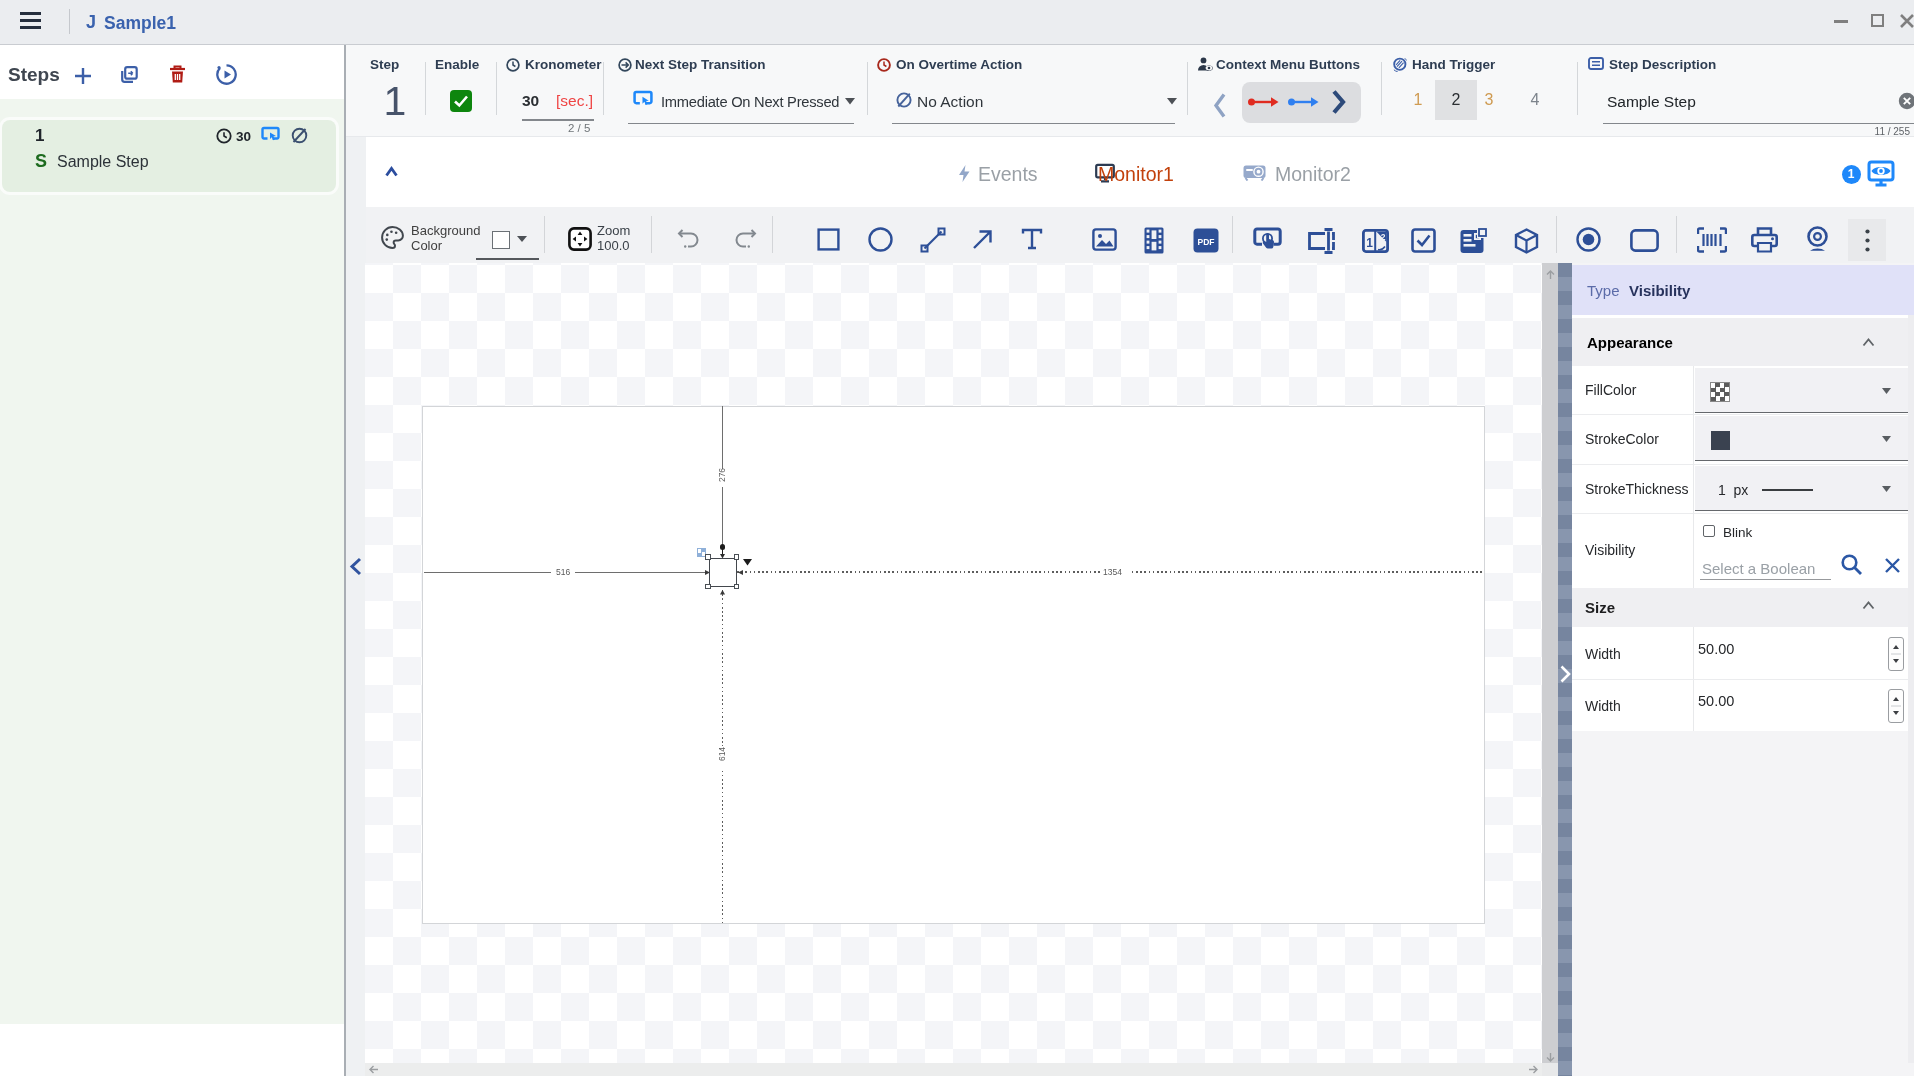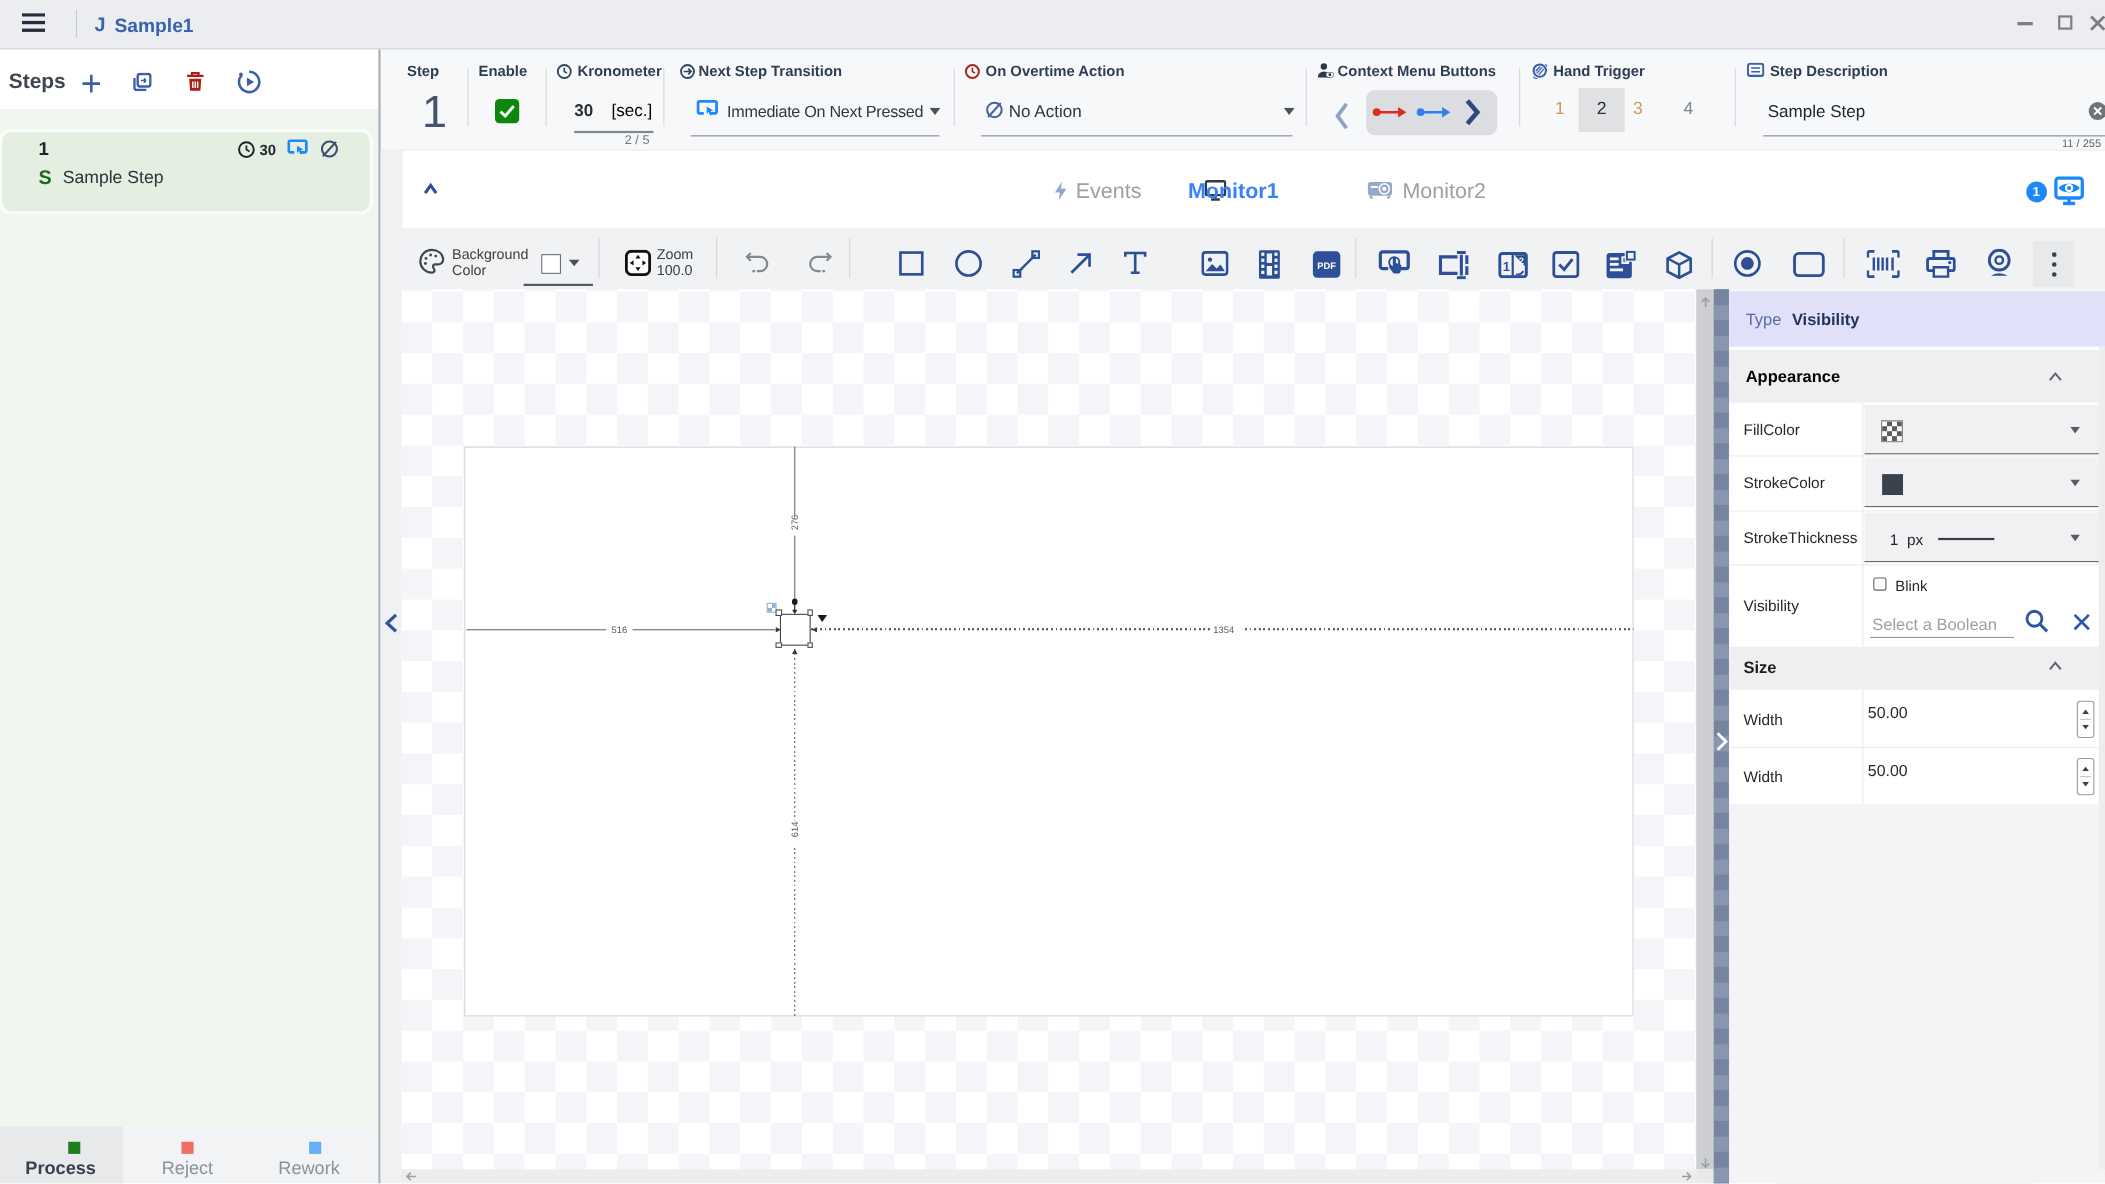--- a/index.html
+++ b/index.html
@@ -74,21 +74,21 @@
           <path d="M5 11.5 L9.3 15.5 L17 6.5" fill="none" stroke="#fff" stroke-width="2.6"></path>
         </svg>
   </div>
   <div class="t1div" style="left:150px"></div>
   <svg class="abs" style="left:160px;top:13px" width="14" height="14" viewBox="0 0 14 14">
     <circle cx="7" cy="7" r="5.9" fill="none" stroke="#33475c" stroke-width="1.7"></circle>
     <path d="M7 3.6 V7 l2.4 1.5" fill="none" stroke="#33475c" stroke-width="1.5"></path>
   </svg>
   <div class="t1label" style="left:179px">Kronometer</div>
   <div class="abs" style="left:176px;top:47px;font-size:15.5px;font-weight:bold;color:#2b2f33">30</div>
-  <div class="abs" style="left:210px;top:47px;font-size:15.5px;color:#000000">[sec.]</div>
+  <div class="abs" style="left:210px;top:47px;font-size:15.5px;color:#ef4444">[sec.]</div>
   <div class="abs" style="left:176px;top:74px;width:72px;height:1.5px;background:#83878c"></div>
   <div class="abs" style="left:222px;top:77px;font-size:11.5px;color:#6f7478">2 / 5</div>
   <div class="t1div" style="left:257px"></div>
   <svg class="abs" style="left:272px;top:13px" width="14" height="14" viewBox="0 0 14 14">
     <circle cx="7" cy="7" r="5.9" fill="none" stroke="#33475c" stroke-width="1.7"></circle>
     <path d="M3.5 7 H10 M7.6 4.4 L10.3 7 L7.6 9.6" fill="none" stroke="#33475c" stroke-width="1.5"></path>
   </svg>
   <div class="t1label" style="left:289px">Next Step Transition</div>
   <svg class="abs" style="left:287px;top:45px" width="20" height="20" viewBox="0 0 19 19">
     <path d="M3 2 H16 a1.5 1.5 0 0 1 1.5 1.5 V11 a1.5 1.5 0 0 1 -1.5 1.5 H11.5 M6.5 12.5 H3 A1.5 1.5 0 0 1 1.5 11 V3.5 A1.5 1.5 0 0 1 3 2" fill="none" stroke="#1e88fa" stroke-width="2.4"></path>
@@ -201,48 +201,39 @@
     <path d="M3 2 H16 a1.5 1.5 0 0 1 1.5 1.5 V11 a1.5 1.5 0 0 1 -1.5 1.5 H11.5 M6.5 12.5 H3 A1.5 1.5 0 0 1 1.5 11 V3.5 A1.5 1.5 0 0 1 3 2" fill="none" stroke="#1e88fa" stroke-width="2.4"></path>
     <path d="M9 6.5 v6.5 l1.8-1.8 1.4 3 1.7-.8 -1.4-3 2.5-.3 Z" fill="#1e88fa"></path>
   </svg>
   <svg class="abs" style="left:288px;top:6px" width="19" height="19" viewBox="0 0 19 19">
     <circle cx="9.5" cy="9.5" r="6.8" fill="none" stroke="#3b5070" stroke-width="1.9"></circle>
     <path d="M3.5 16 L15.5 3" stroke="#3b5070" stroke-width="1.9"></path>
   </svg>
   <div class="abs" style="left:33px;top:31px;font-size:18px;font-weight:bold;color:#1d6b1f">S</div>
   <div class="abs" style="left:55px;top:33px;font-size:16px;color:#2c3238">Sample Step</div>
 </div>
-<div class="abs" id="sidetabs">
-  <div class="abs" style="left:0;top:0;width:112px;height:52px;background:#e8e9eb"></div>
-  <div class="abs" style="left:62px;top:14px;width:11px;height:11px;background:#1e7d1e"></div>
-  <div class="abs" style="left:23px;top:29px;font-size:16.5px;font-weight:bold;color:#39404d">Process</div>
-  <div class="abs" style="left:165px;top:14px;width:11px;height:11px;background:#f26d64"></div>
-  <div class="abs" style="left:147px;top:29px;font-size:16.5px;color:#8b919b">Reject</div>
-  <div class="abs" style="left:281px;top:14px;width:11px;height:11px;background:#66aef7"></div>
-  <div class="abs" style="left:253px;top:29px;font-size:16.5px;color:#8b919b">Rework</div>
-</div>
 <div class="abs" id="sidebar-border"></div>
 <div class="abs" id="gutter">
   <svg class="abs" style="left:3px;top:420px" width="13" height="19" viewBox="0 0 13 19">
     <path d="M11 2 L3 9.5 L11 17" fill="none" stroke="#31549f" stroke-width="3"></path>
   </svg>
 </div>
 <div class="abs" id="tabrow">
   <svg class="abs" style="left:19px;top:29px" width="13" height="12" viewBox="0 0 13 12">
     <path d="M1.5 9.5 L6.5 2.5 L11.5 9.5" fill="none" stroke="#2b4d9e" stroke-width="2.8"></path>
   </svg>
   <svg class="abs" style="left:591px;top:27px" width="15" height="19" viewBox="0 0 15 19">
     <path d="M8.5 1 L2 11 H6.5 L5.5 18 L12.5 7.5 H7.5 Z" fill="#93a7c9"></path>
   </svg>
   <div class="abs" style="left:612px;top:26px;font-size:19.5px;color:#9aa0a6">Events</div>
   <svg class="abs" style="left:729px;top:26px" width="20" height="20" viewBox="0 0 20 20">
     <rect x="1.2" y="1.8" width="17.6" height="12.6" rx="1.6" fill="none" stroke="#2c3b52" stroke-width="2.2"></rect>
     <path d="M10 14.5 v2.5 M6 18.3 H14" stroke="#2c3b52" stroke-width="2.2"></path>
   </svg>
-  <div class="abs" style="left:714px;top:26px;font-size:19.5px;font-weight:700;color:#3b82f6">Monitor1</div>
+  <div class="abs" style="left:732px;top:26px;font-size:19.5px;font-weight:400;color:#c2410c">Monitor1</div>
   <svg class="abs" style="left:877px;top:28px" width="23" height="16" viewBox="0 0 23 16">
     <rect x="0.5" y="0.5" width="22" height="12.5" rx="2.5" fill="#96a9cb"></rect>
     <circle cx="15.5" cy="6.7" r="4.6" fill="#96a9cb" stroke="#fff" stroke-width="1.4"></circle>
     <circle cx="15.5" cy="6.7" r="1.9" fill="#fff"></circle>
     <rect x="3" y="4" width="7" height="2" rx="1" fill="#fff"></rect>
     <path d="M2.5 13 l2 2.5 M20.5 13 l-2 2.5" stroke="#96a9cb" stroke-width="2"></path>
   </svg>
   <div class="abs" style="left:909px;top:26px;font-size:19.5px;color:#9aa0a6">Monitor2</div>
   <div class="abs" style="left:1475.5px;top:27.5px;width:19px;height:19px;border-radius:50%;background:#1e88fa;color:#fff;font-size:12px;font-weight:bold;text-align:center;line-height:19px">1</div>
   <svg class="abs" style="left:1501px;top:23px" width="28" height="27" viewBox="0 0 28 27">

